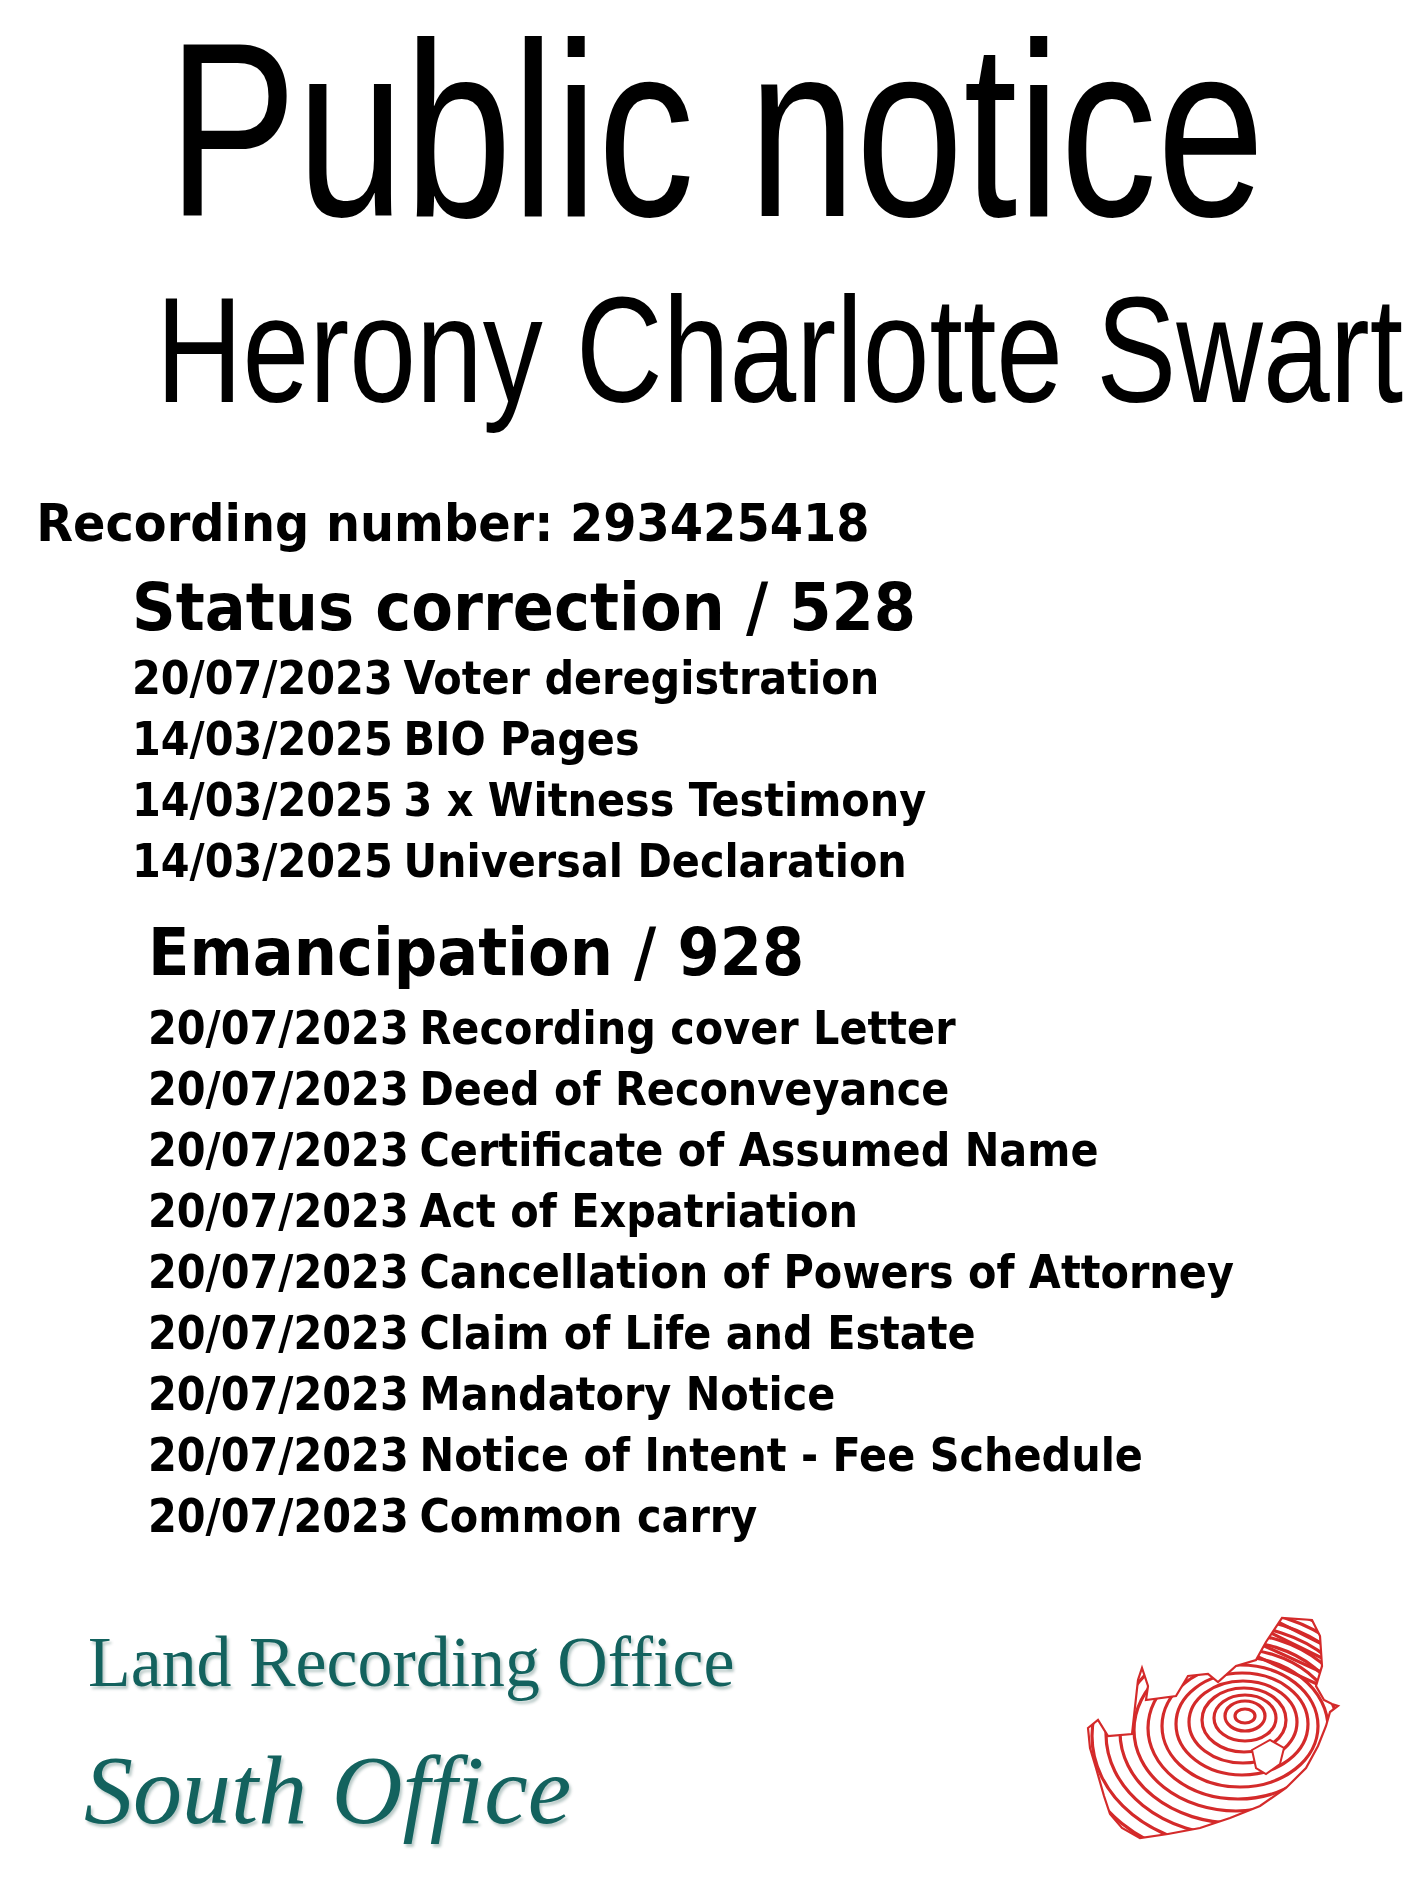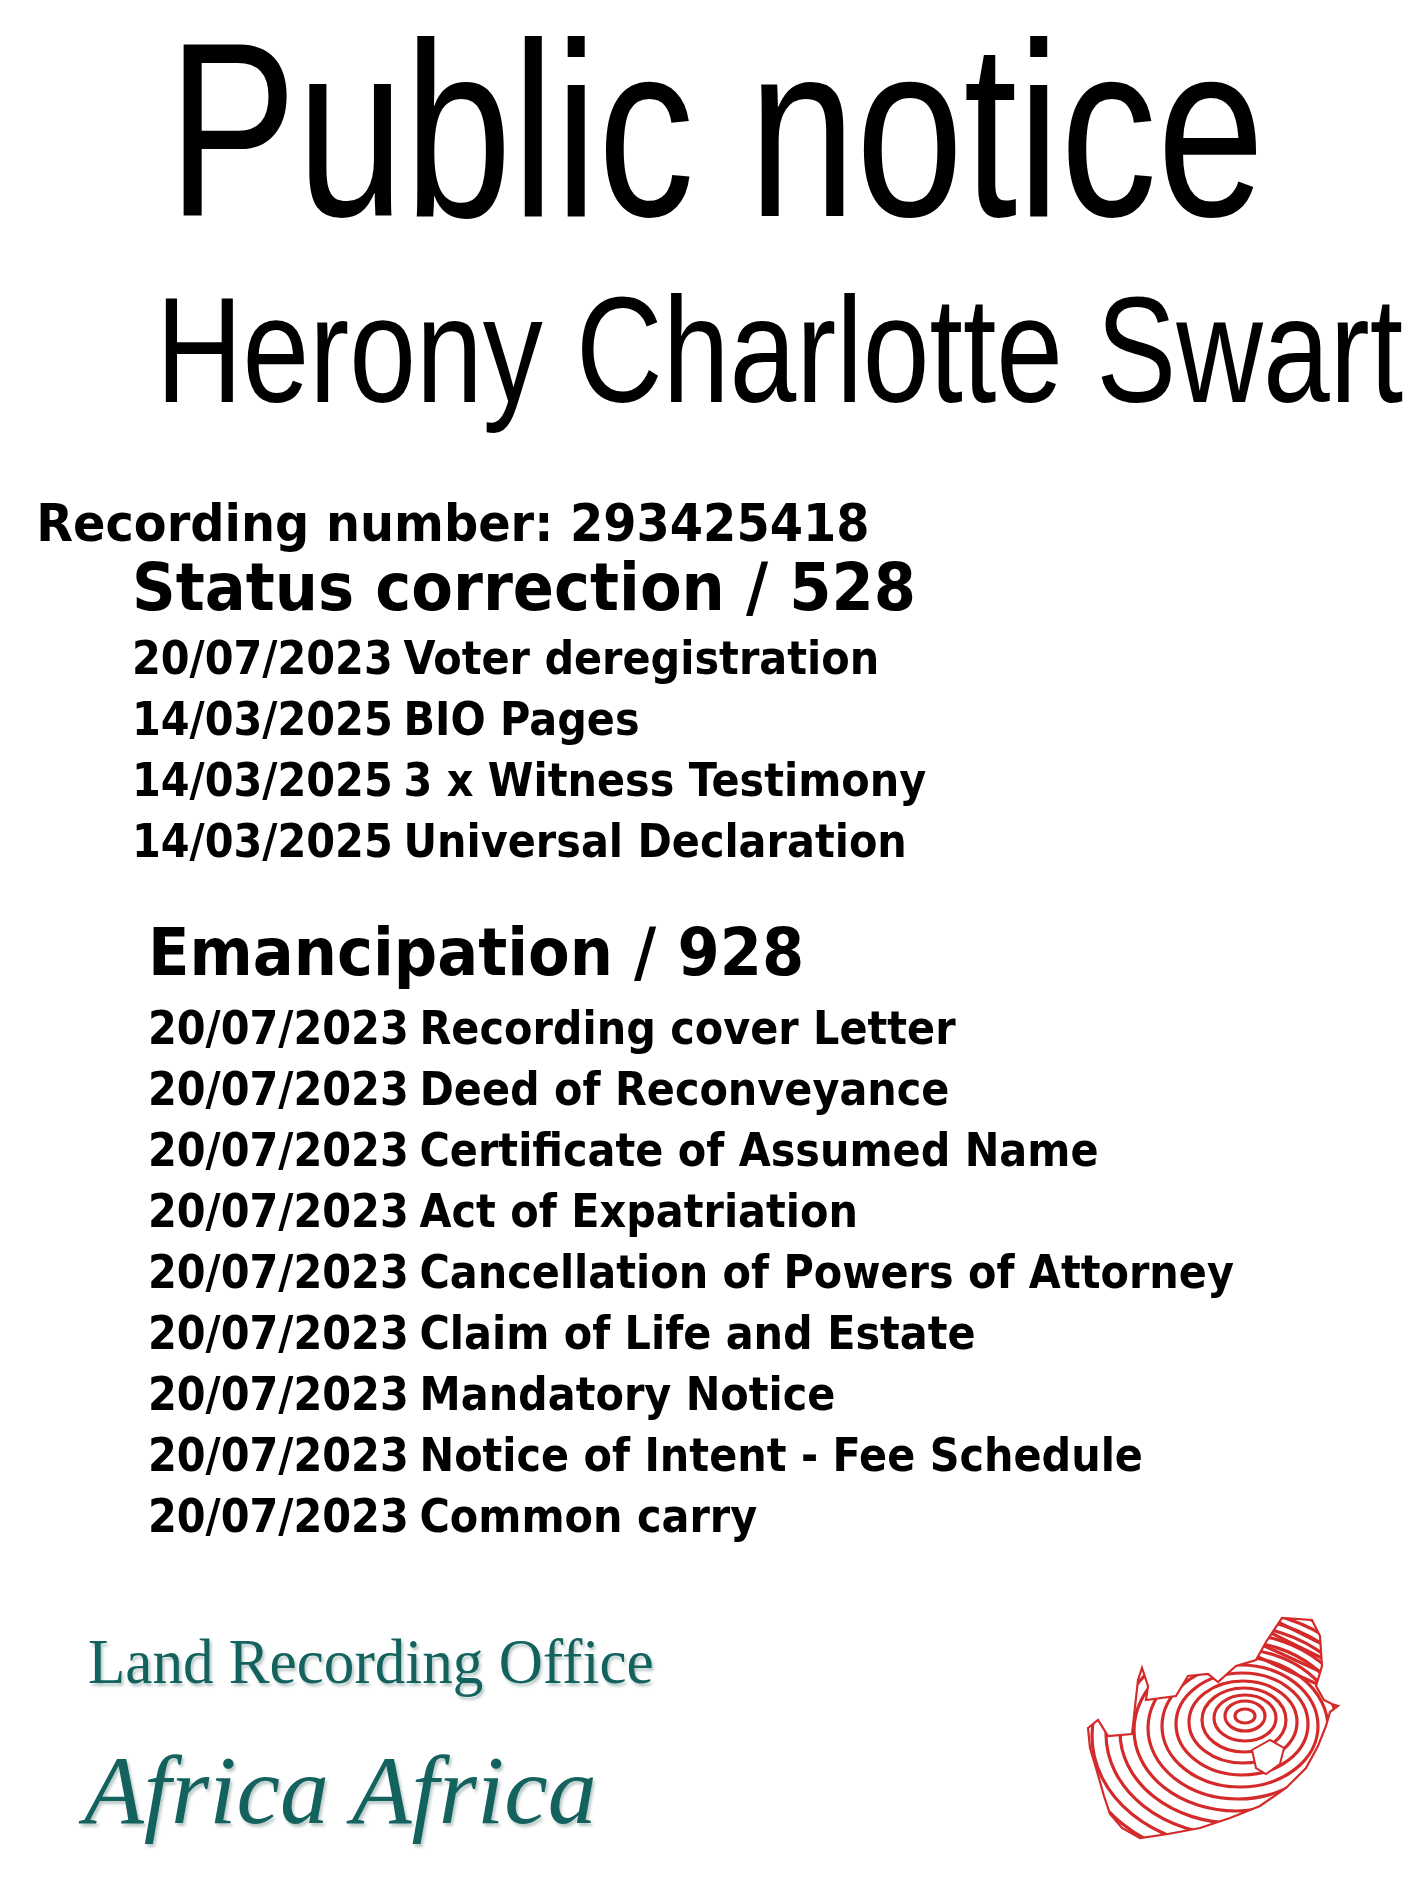--- a/index.html
+++ b/index.html
@@ -78,34 +78,34 @@
     .item {
       display: block;
       font-size: 46px;
       line-height: 61px;
       height: 61px;
       transform-origin: left top;
       transform: scaleX(0.90);
     }
     .item .date { margin-right: 12px; }
 
-    #section-status { top: 548px; }
+    #section-status { top: 568px; }
     #section-emancipation { top: 913px; margin-left: 16px; }
     #section-emancipation .section-heading { margin-bottom: 5px; }
 
     
     .logo-text {
       left: 88px;
       font-family: "Liberation Serif", serif;
       color: #13625e;
       text-shadow: 2px 3px 3px rgba(0, 60, 55, 0.28);
     }
     #logo-line1 {
       top: 1612px;
-      font-size: 63px;
+      font-size: 72px;
       line-height: 100px;
       text-align: center;
     }
     #logo-line1 span {
       display: inline-block;
       transform-origin: left top;
       transform: scaleX(0.97);
     }
     #logo-line2 {
       top: 1735px;
@@ -154,21 +154,21 @@
   <div class="item"><span class="date">20/07/2023</span><span>Cancellation of Powers of Attorney</span></div>
   <div class="item"><span class="date">20/07/2023</span><span>Claim of Life and Estate</span></div>
   <div class="item"><span class="date">20/07/2023</span><span>Mandatory Notice</span></div>
   <div class="item"><span class="date">20/07/2023</span><span>Notice of Intent - Fee Schedule</span></div>
   <div class="item"><span class="date">20/07/2023</span><span>Common carry</span></div>
 </div>
 
 <div class="abs logo-text" id="logo-line1">
   <span>Land Recording Office</span>
 </div>
-<div class="abs logo-text" id="logo-line2">Africa Africa</div>
+<div class="abs logo-text" id="logo-line2">South Office</div>
 
 <div class="abs" id="map-icon">
   <svg width="265" height="235" viewBox="0 0 265 235" xmlns="http://www.w3.org/2000/svg">
     <defs>
       <clipPath id="sa-clip">
         <path d="M8,120 L18,112 L28,128 L52,126 L58,72 L62,60 L68,78 L66,92 L96,88 L108,68 L128,66 L138,74 L156,58 L176,52 L186,34 L202,10 L232,12 L240,28 L242,58 L236,78 L244,92 L252,96 L258,98 L250,104 L246,118 L238,138 L226,160 L206,180 L180,198 L150,210 L120,220 L88,226 L60,230 L42,220 L30,206 L24,188 L16,160 L10,140 Z"></path>
       </clipPath>
     </defs>
     <g clip-path="url(#sa-clip)" fill="none" stroke="#d42a2a" stroke-width="3.2">
       <ellipse cx="165" cy="108" rx="10" ry="7"></ellipse>

